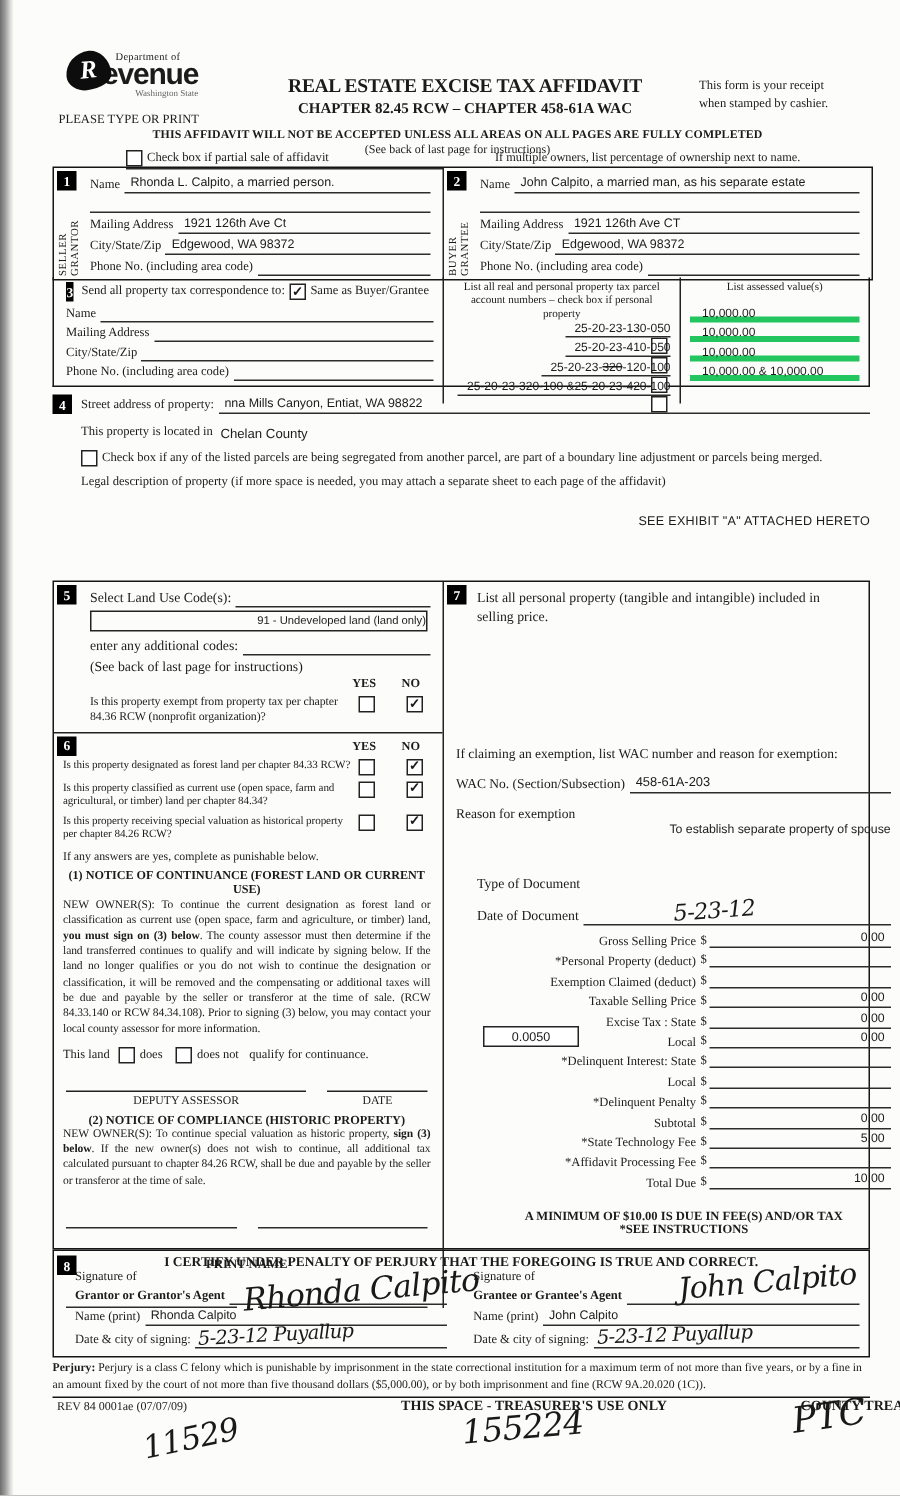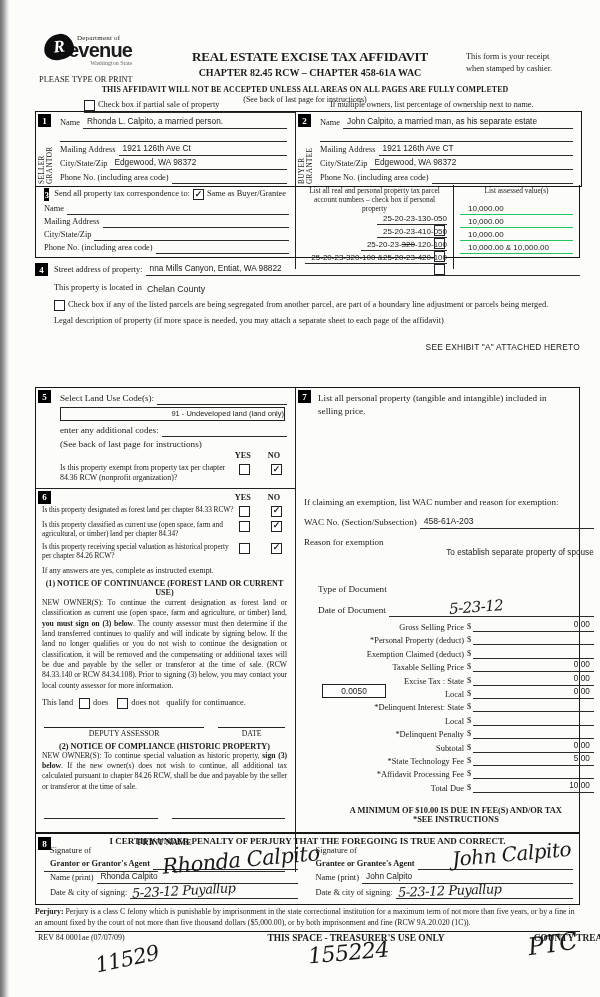--- a/index.html
+++ b/index.html
@@ -44,21 +44,21 @@
   .t3{left:35px;top:185px;width:545px;height:73px;border:1.5px solid #161616;border-top:none;
         display:grid;grid-template-columns:260px 158px 1fr;box-sizing:border-box;}
   .t3 .c{padding:2px 6px 3px 6px;box-sizing:border-box;}
   .t3 .c1{border-right:1px solid #222;position:relative;padding-left:8px;}
   .t3 .c2{border-right:1px solid #222;}
   .hdr-small{font-size:7.4px;text-align:center;line-height:1.2;}
   .prow{display:flex;align-items:flex-end;height:13px;flex-direction:column;}
   .prow .num{flex:1;border-bottom:1px solid #2c2c2c;font-family:"Liberation Sans",sans-serif;
         font-size:8px;padding:0 0 1px 6px;white-space:nowrap;}
   .prow .cb{margin:0 2px 1px 4px;}
-  .vrow{border-bottom:1px solid #22c55e;font-family:"Liberation Sans",sans-serif;font-size:8px;
+  .vrow{border-bottom:4px solid #22c55e;font-family:"Liberation Sans",sans-serif;font-size:8px;
         height:13px;box-sizing:border-box;padding:2px 0 0 8px;}
   
   .s4 .fr{margin-bottom:4px;}
   
   .t567{left:35px;top:387px;width:545px;height:446px;border:1.5px solid #161616;
         display:grid;grid-template-columns:260px 1fr;box-sizing:border-box;}
   .lcol{border-right:1px solid #222;display:flex;flex-direction:column;}
   .s5{position:relative;border-bottom:1px solid #222;padding:4px 8px 4px 24px;}
   .s6{position:relative;flex:1;padding:3px 8px 0 6px;}
   .s7{position:relative;padding:4px 9px 0 22px;}
@@ -112,21 +112,21 @@
     <div class="subtitle">CHAPTER 82.45 RCW – CHAPTER 458-61A WAC</div>
   </div>
   <div class="abs receipt" style="left:466px;top:51px;width:120px;">
     <div>This form is your receipt</div>
     <div>when stamped by cashier.</div>
   </div>
   <div class="abs warning" style="left:30px;right:20px;top:85px;">THIS AFFIDAVIT WILL NOT BE ACCEPTED UNLESS ALL AREAS ON ALL PAGES ARE FULLY COMPLETED</div>
   <div class="abs seeback" style="left:30px;right:20px;top:94.5px;">(See back of last page for instructions)</div>
   <div class="abs fr" style="left:84px;top:100px;width:212px;border-bottom:1px solid #2c2c2c;padding-bottom:1px;">
     <span class="cb"></span>
-    <span class="fl" style="padding-left:3px;">Check box if partial sale of property</span>
+    <span class="fl" style="padding-left:3px;">Check box if partial sale of affidavit</span>
   </div>
   <div class="abs" style="left:330px;top:99.5px;font-size:8.2px;">If multiple owners, list percentage of ownership next to name.</div>
 
   <div class="abs t12">
     <div class="pcell l">
       <div class="numbox" style="left:2px;top:2px;">1</div>
       <div class="vlab">
         <span>SELLER</span>
         <span>GRANTOR</span>
       </div>
@@ -305,21 +305,21 @@
         </div>
         <div class="qrow">
           <span class="qtext">Is this property receiving special valuation as historical property per chapter 84.26 RCW?</span>
           <span class="qboxes">
               <span class="cb"></span>
               <span class="cb">
                 <i>✓</i>
               </span>
             </span>
         </div>
-        <div style="font-size:7.9px;margin-top:5px;">If any answers are yes, complete as instructed exempt.</div>
+        <div style="font-size:7.9px;margin-top:5px;">If any answers are yes, complete as punishable below.</div>
         <div class="ctr b" style="font-size:8.1px;margin-top:4px;">(1) NOTICE OF CONTINUANCE  (FOREST LAND OR CURRENT USE)</div>
         <div class="body-sm" style="margin-top:1px;"><span>NEW OWNER(S): To continue the current designation as forest land or classification as current use (open space, farm and agriculture, or timber) land, </span><span class="b">you must sign on (3) below</span><span>. The county assessor must then determine if the land transferred continues to qualify and will indicate by signing below. If the land no longer qualifies or you do not wish to continue the designation or classification, it will be removed and the compensating or additional taxes will be due and payable by the seller or transferor at the time of sale. (RCW 84.33.140 or RCW 84.34.108). Prior to signing (3) below, you may contact your local county assessor for more information.</span></div>
         <div class="fr" style="height:14px;margin-top:6px;align-items:center;">
           <span class="fl" style="font-size:8.3px;">This land</span>
           <span class="cb" style="margin:0 3px;"></span>
           <span class="fl" style="font-size:8.3px;">does</span>
           <span class="cb" style="margin:0 3px 0 6px;"></span>
           <span class="fl" style="font-size:8.3px;">does not</span>
           <span class="fl" style="font-size:8.3px;padding-left:4px;">qualify for continuance.</span>
         </div>

